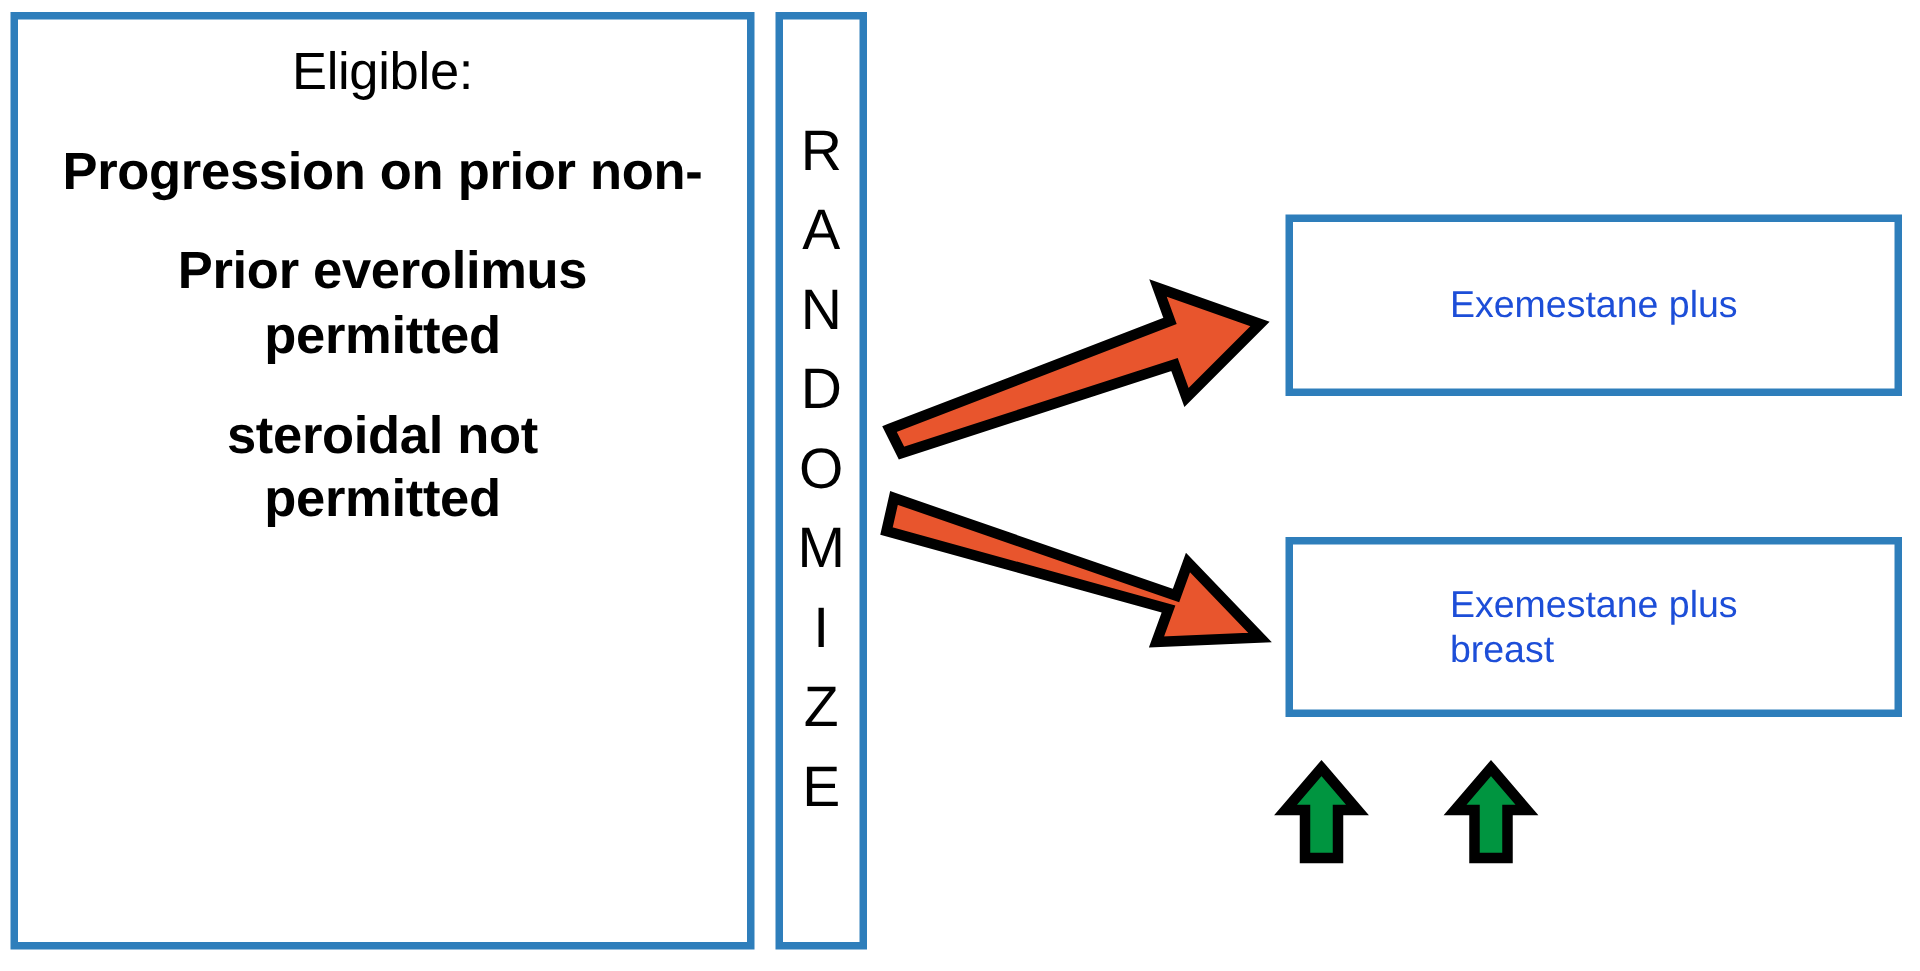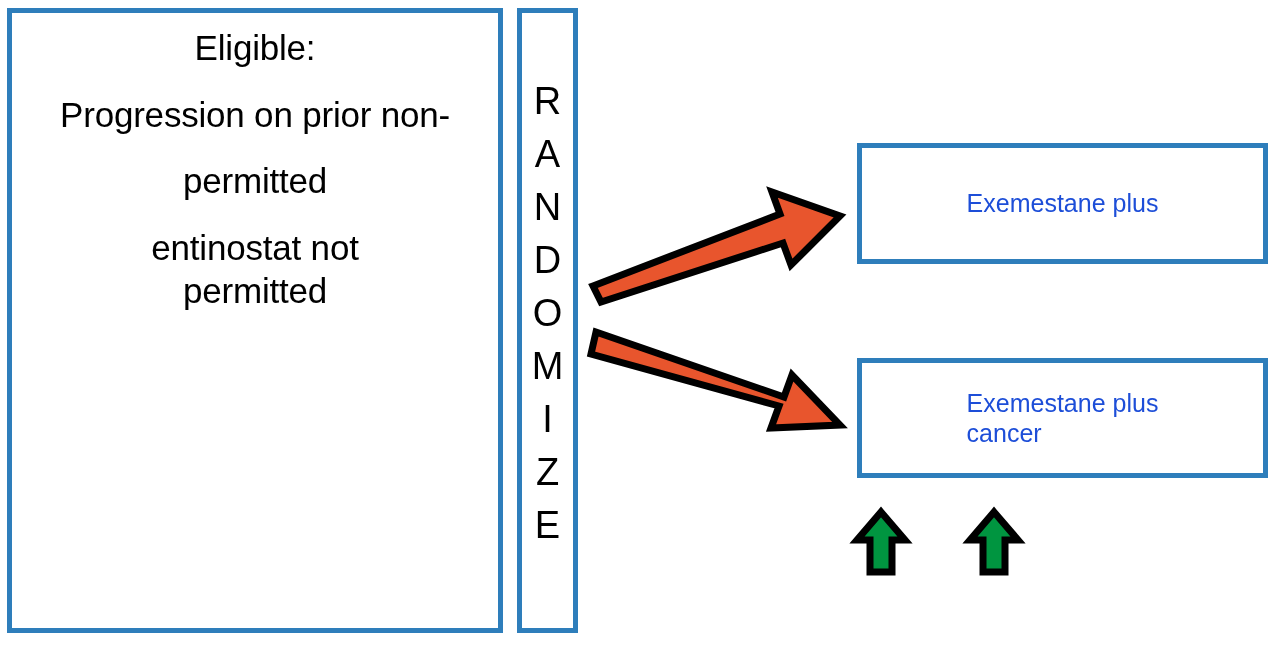--- a/index.html
+++ b/index.html
@@ -43,20 +43,21 @@
   .elig-group {
     width: 100%;
     text-align: center;
     color: #000000;
     font-size: 35px;
     line-height: 1.22;
     letter-spacing: -0.2px;
   }
   .elig-group + .elig-group {
     margin-top: 24px;
+    font-weight: bold;
   }
   .elig-line {
     display: block;
     white-space: pre;
   }
 
   
   #randomize-box {
     left: 517px;
     top: 8px;
@@ -118,25 +119,26 @@
 
     <div class="elig-group">
       <span class="elig-line">Eligible:</span>
     </div>
 
     <div class="elig-group">
       <span class="elig-line">Progression on prior non-</span>
     </div>
 
     <div class="elig-group">
+      <span class="elig-line">Prior everolimus</span>
       <span class="elig-line">permitted</span>
     </div>
 
     <div class="elig-group">
-      <span class="elig-line">entinostat not</span>
+      <span class="elig-line">steroidal not</span>
       <span class="elig-line">permitted</span>
     </div>
   </div>
 
   <div class="node-box" id="randomize-box">
     <div id="randomize-letters">
       <span class="rand-letter">R</span>
       <span class="rand-letter">A</span>
       <span class="rand-letter">N</span>
       <span class="rand-letter">D</span>
@@ -166,17 +168,17 @@
 
   <div class="node-box" id="arm-entinostat-box">
     <div class="arm-label">
       <span class="arm-line">Exemestane plus</span>
     </div>
   </div>
 
   <div class="node-box" id="arm-placebo-box">
     <div class="arm-label">
       <span class="arm-line">Exemestane plus</span>
-      <span class="arm-line">cancer</span>
+      <span class="arm-line">breast</span>
     </div>
   </div>
 
 </div>
 
 </body></html>

